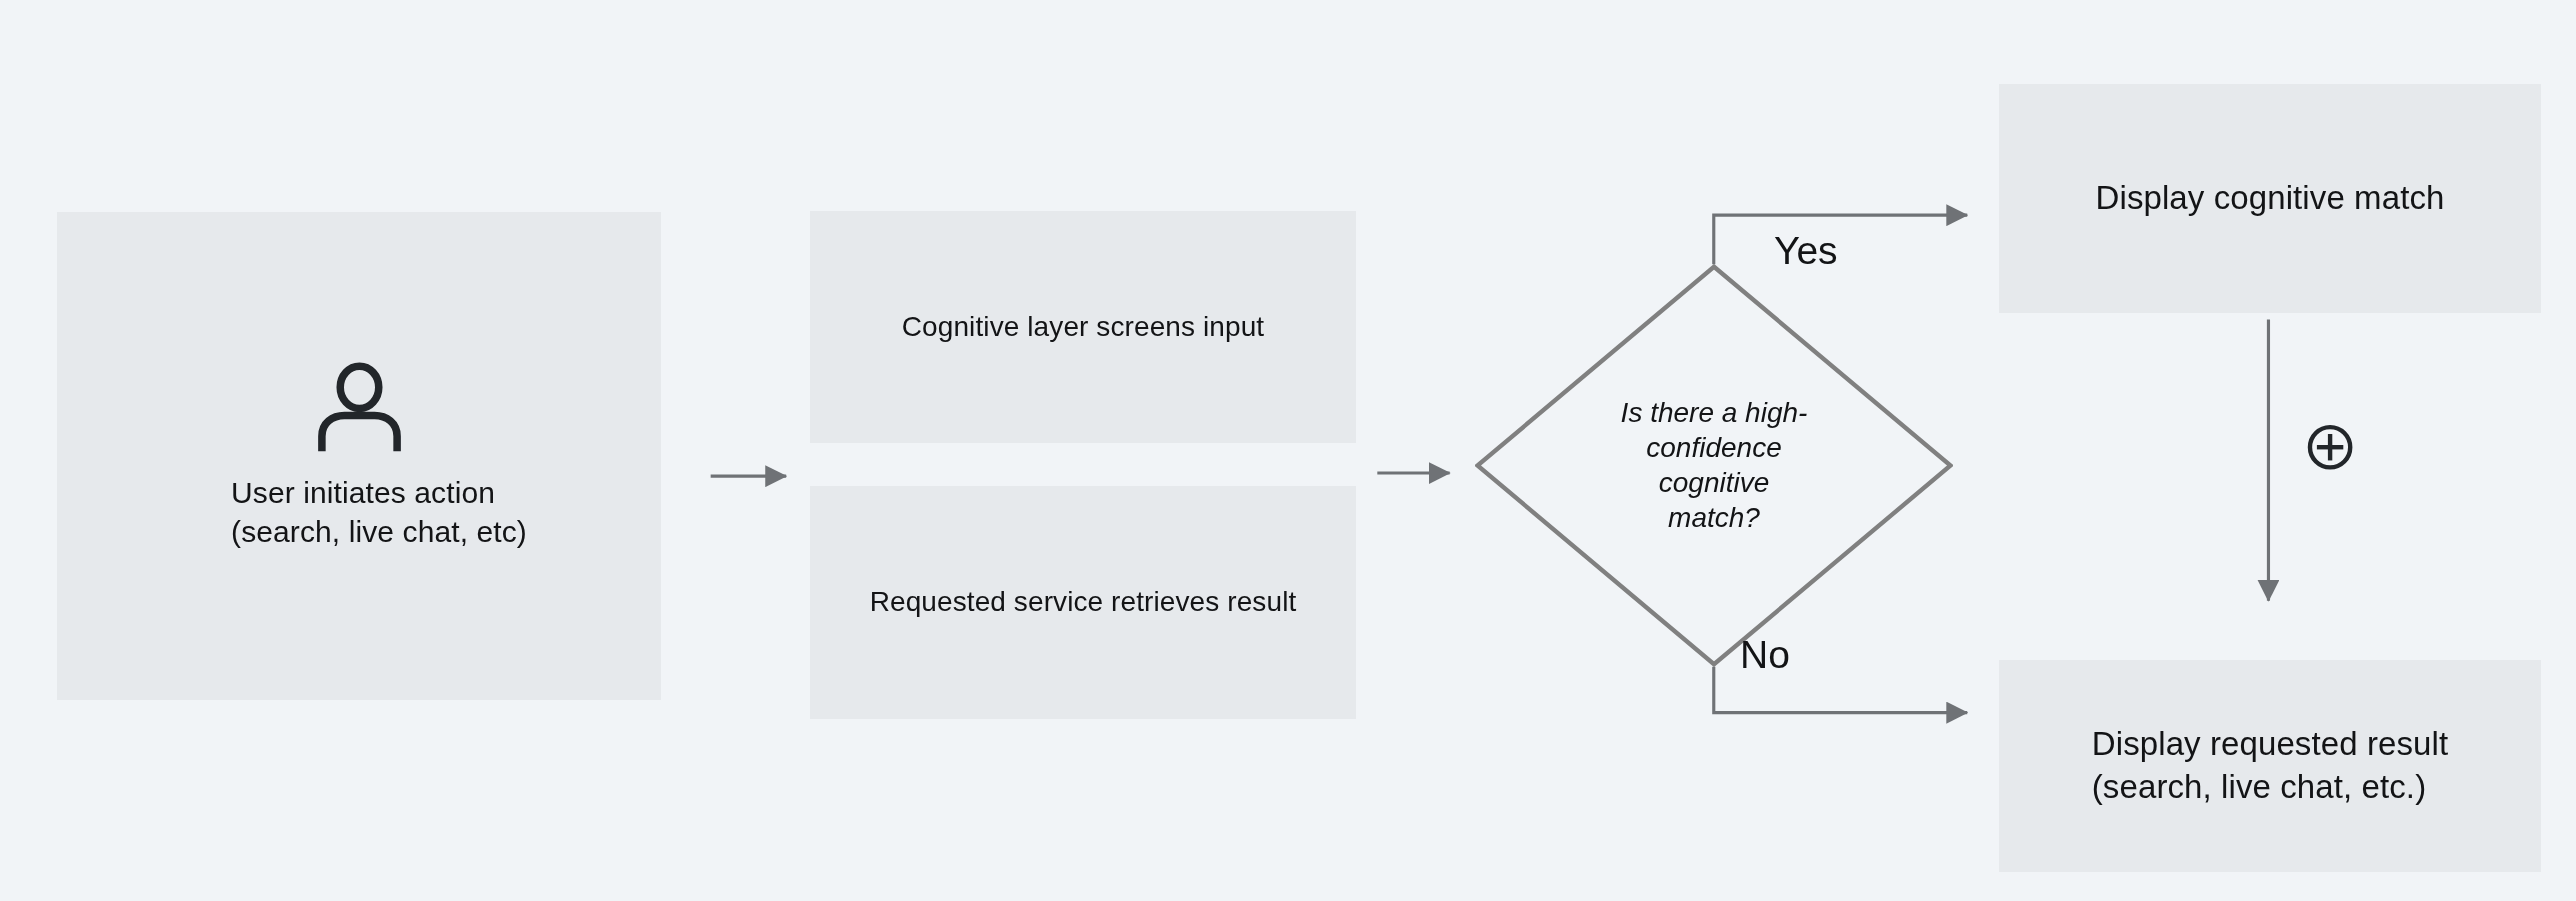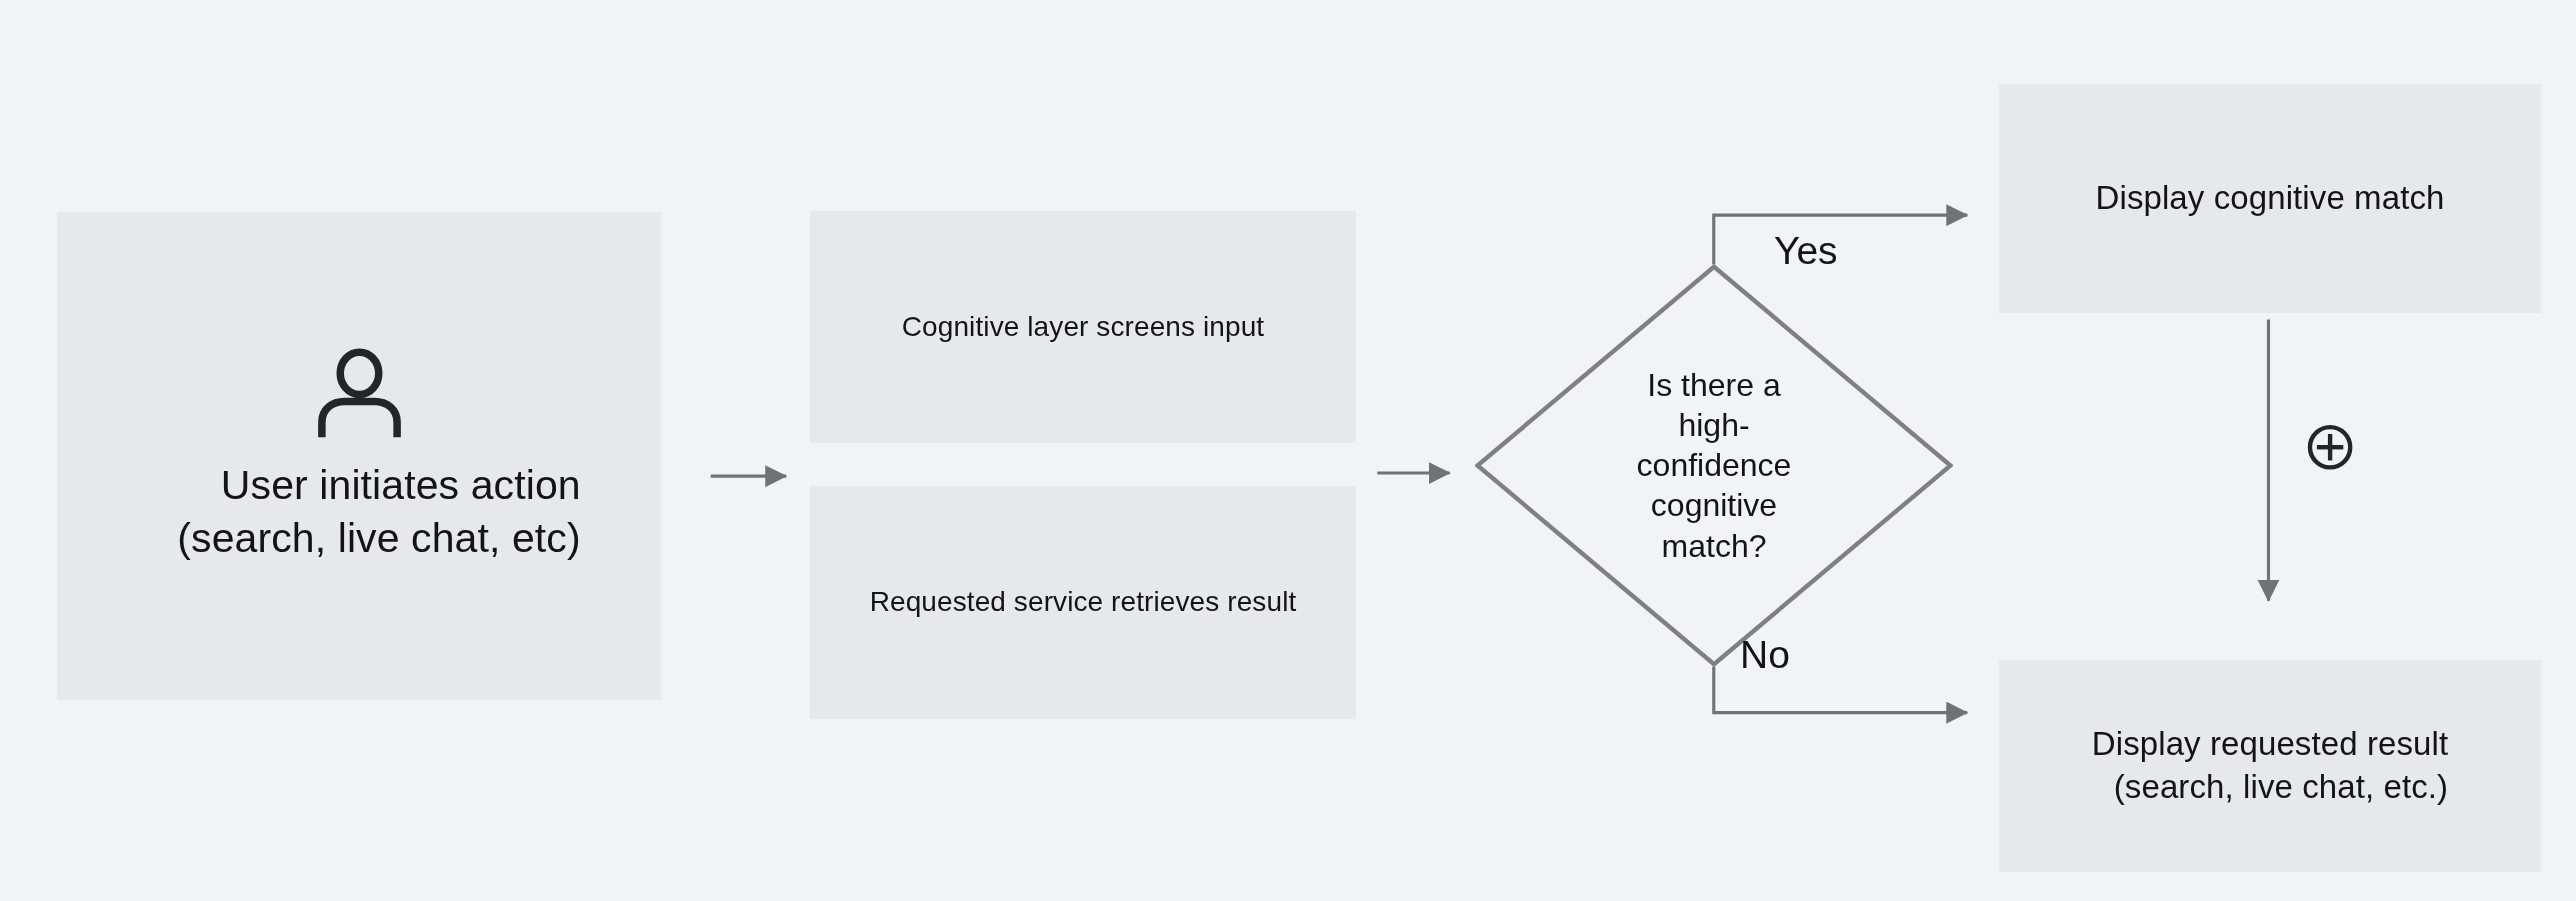--- a/index.html
+++ b/index.html
@@ -24,38 +24,38 @@
     position: absolute;
     background: #e6e9ec;
     display: flex;
     flex-direction: column;
     align-items: center;
     justify-content: center;
     box-sizing: border-box;
   }
   .node-text {
     color: #131416;
-    text-align: right;
+    text-align: left;
     line-height: 1.3;
     white-space: pre-line;
     letter-spacing: 0.1px;
   }
 
   
   #node-user {
     left: 57px;
     top: 212px;
     width: 604px;
     height: 488px;
   }
   #user-icon {
     margin-bottom: 16.4px;
   }
   #node-user .node-text {
-    font-size: 41px;
+    font-size: 30px;
     margin-left: 40px;
   }
 
   
   #node-screen {
     left: 810px;
     top: 211px;
     width: 546px;
     height: 232px;
     padding: 0 36px;
@@ -105,24 +105,25 @@
     left: 0;
     top: 0;
   }
   #decision-label {
     position: absolute;
     left: 50%;
     top: 50%;
     transform: translate(-50%, -50%);
     width: 189px;
     text-align: center;
-    font-size: 32px;
+    font-size: 28px;
     line-height: 1.26;
     color: #131416;
     white-space: pre-line;
+    font-style: italic;
   }
 
   
   .edge-label {
     position: absolute;
     color: #131416;
     font-size: 39px;
     line-height: 1;
     text-align: center;
   }

